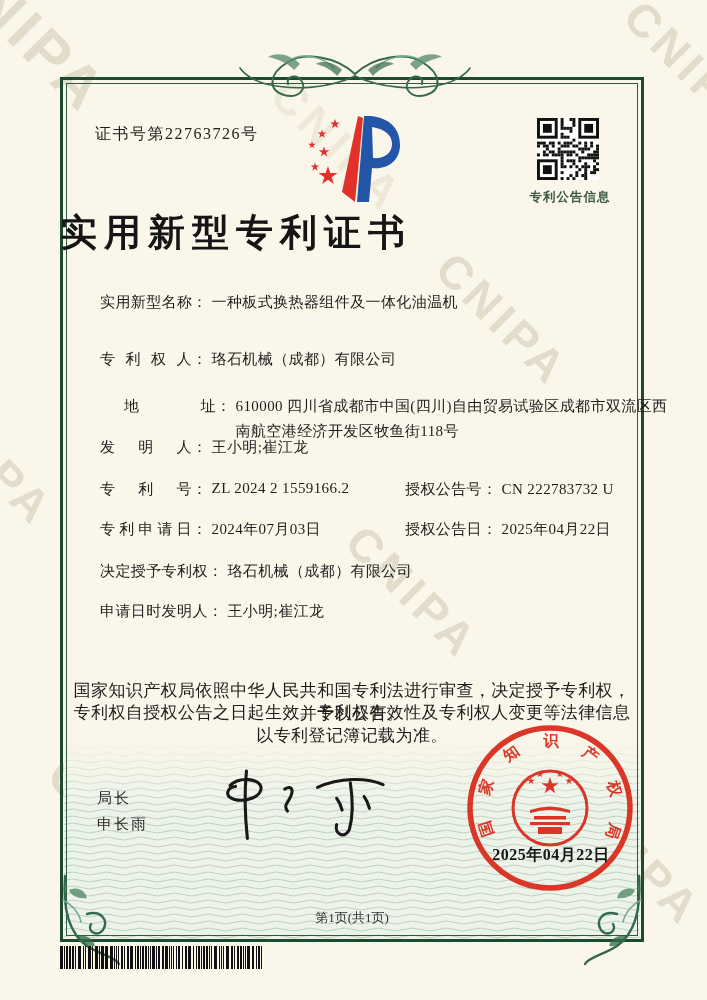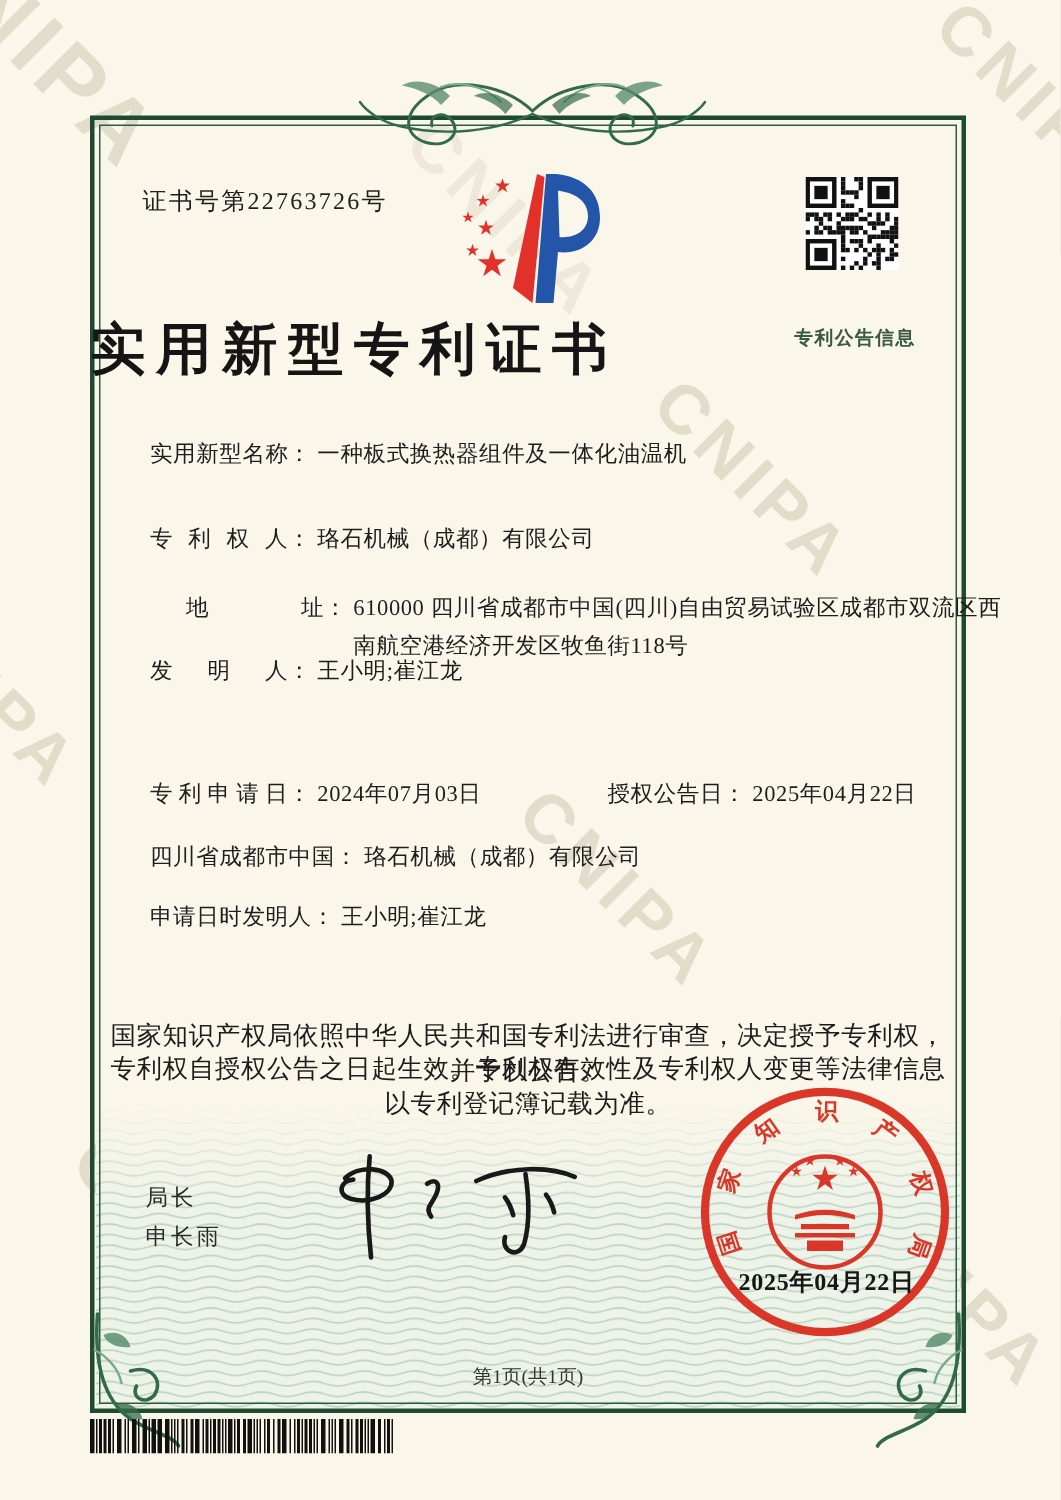--- a/index.html
+++ b/index.html
@@ -15,21 +15,21 @@
   .w5{left:30px;top:800px;font-size:52px;}
   .w6{left:553px;top:832px;}
   .w7{left:608px;top:40px;}
   .w8{left:255px;top:118px;color:rgba(173,162,131,0.16);}
   .frame{position:absolute;left:60px;top:77px;width:578px;height:859px;border:3px solid #1d4a30;}
   .frame-inner{position:absolute;left:66px;top:83px;width:570px;height:851px;border:1px solid #2b5c3e;}
   .cert-no{position:absolute;left:95px;top:124px;font-size:16px;letter-spacing:1.5px;color:#1e1e1e;}
   .title{position:absolute;left:60px;top:208px;width:660px;
          font-size:37px;font-weight:bold;letter-spacing:7px;color:#151515;}
   .qr-caption{position:absolute;left:520px;top:189px;width:100px;text-align:center;
-         font-size:12.5px;font-weight:bold;color:#3b5a43;letter-spacing:1px;margin-top:28px;}
+         font-size:12.5px;font-weight:bold;color:#3b5a43;letter-spacing:1px;}
   .frow{position:absolute;left:100px;font-size:15px;letter-spacing:.4px;white-space:nowrap;color:#1d1d1d;}
   .flabel{display:inline-block;width:92px;text-align:justify;text-align-last:justify;vertical-align:top;}
   .frow.compact .flabel{width:auto;text-align:left;text-align-last:auto;}
   .fcolon{vertical-align:top;}
   .fvalue{vertical-align:top;}
   .frow.addr{white-space:normal;line-height:25px;margin-left:24px;}
   .frow.addr .fvalue{display:inline-block;width:438px;}
   .fpair2{position:absolute;left:305px;top:0;white-space:nowrap;}
   .notice-line{position:absolute;left:70px;width:564px;text-align:center;
          font-size:17px;letter-spacing:.4px;color:#1c1c1c;}
@@ -273,30 +273,38 @@
     <span class="fvalue">珞石机械（成都）有限公司</span>
   </div>
   <div class="frow addr" style="top:394px">
     <span class="flabel">地址</span><span class="fcolon">：</span>
     <span class="fvalue">610000 四川省成都市中国(四川)自由贸易试验区成都市双流区西南航空港经济开发区牧鱼街118号</span>
   </div>
   <div class="frow" style="top:438px">
     <span class="flabel">发明人</span><span class="fcolon">：</span>
     <span class="fvalue">王小明;崔江龙</span>
   </div>
+  <div class="frow" style="top:480px">
+    <span class="flabel">专利号</span><span class="fcolon">：</span>
+    <span class="fvalue">ZL 2024 2 1559166.2</span>
+    <span class="fpair2">
+      <span>授权公告号</span><span>：</span>
+      <span>CN 222783732 U</span>
+    </span>
+  </div>
   <div class="frow" style="top:520px">
     <span class="flabel">专利申请日</span><span class="fcolon">：</span>
     <span class="fvalue">2024年07月03日</span>
     <span class="fpair2">
       <span>授权公告日</span><span>：</span>
       <span>2025年04月22日</span>
     </span>
   </div>
   <div class="frow compact" style="top:562px">
-    <span class="flabel">四川省成都市中国</span><span class="fcolon">：</span>
+    <span class="flabel">决定授予专利权</span><span class="fcolon">：</span>
     <span class="fvalue">珞石机械（成都）有限公司</span>
   </div>
   <div class="frow compact" style="top:602px">
     <span class="flabel">申请日时发明人</span><span class="fcolon">：</span>
     <span class="fvalue">王小明;崔江龙</span>
   </div>
 
   <div class="notice-line nl1">国家知识产权局依照中华人民共和国专利法进行审查，决定授予专利权，并予以公告。</div>
   <div class="notice-line nl2">专利权自授权公告之日起生效。专利权有效性及专利权人变更等法律信息以专利登记簿记载为准。</div>
 

